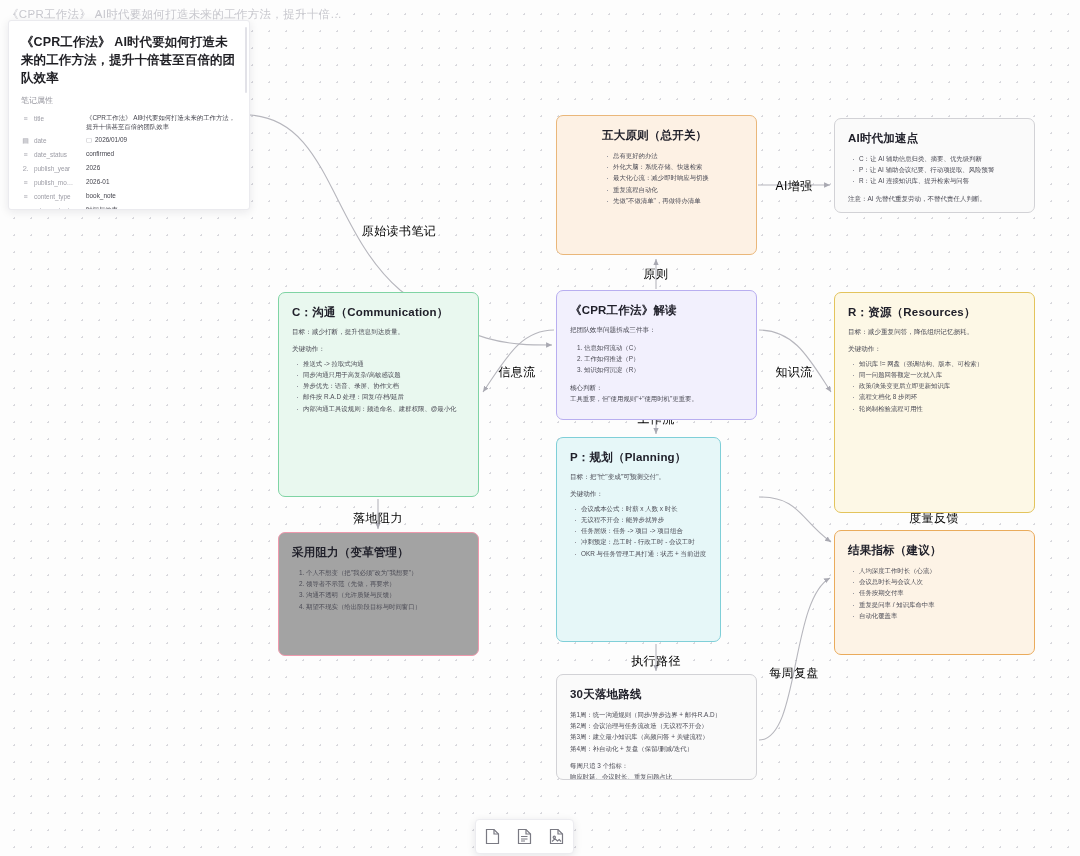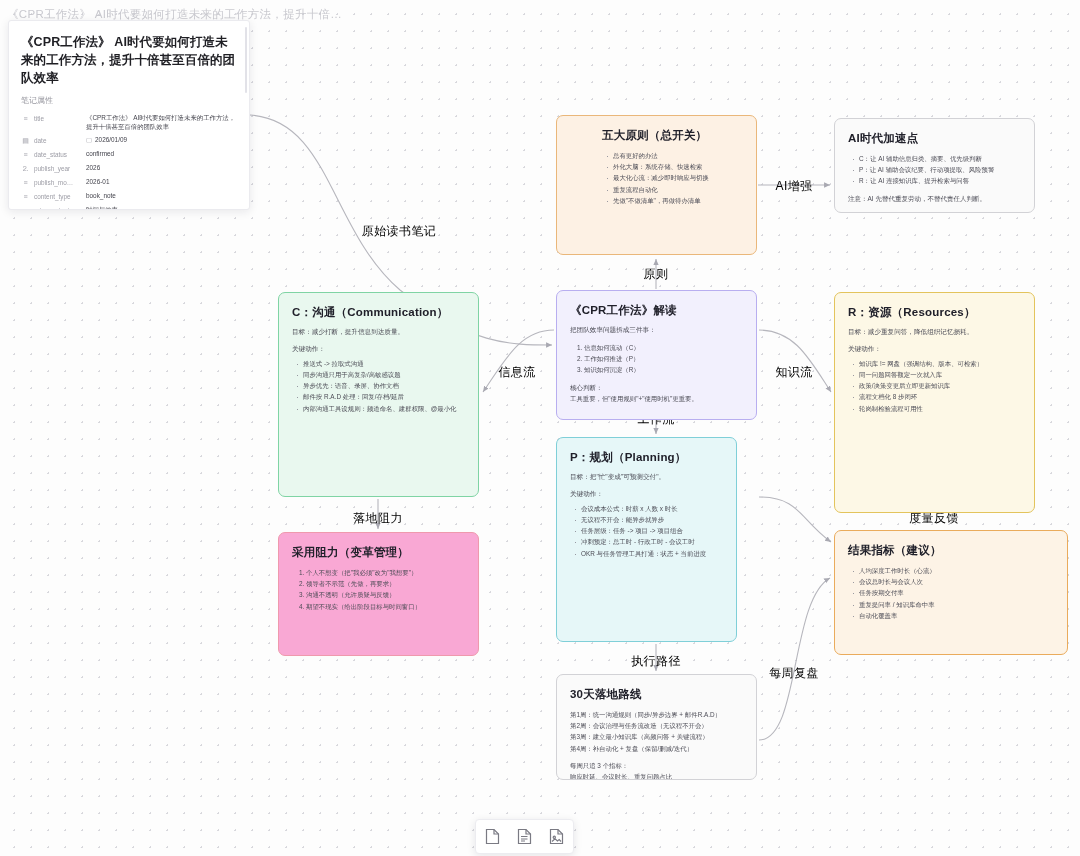--- a/index.html
+++ b/index.html
@@ -75,23 +75,23 @@
   .card .note{font-size:6.5px;color:#4b4b55;line-height:1.55;margin-top:7px;}
   .card .plain{font-size:6.4px;color:#4b4b55;line-height:1.75;}
   .card .gap{height:6px;}
 
   
   #card-principles{left:556px;top:115px;width:201px;height:140px;background:#fdf1e4;border-color:#eab77a;padding-left:45px;}
   #card-ai{left:834px;top:118px;width:201px;height:95px;background:#fafafa;border-color:#d2d2d6;}
   #card-comm{left:278px;top:292px;width:201px;height:205px;background:#e9f8ef;border-color:#7fd4a4;}
   #card-cpr{left:556px;top:290px;width:201px;height:130px;background:#f2f0fd;border-color:#b8aef0;}
   #card-res{left:834px;top:292px;width:201px;height:221px;background:#fdf8e6;border-color:#e3c45c;}
-  #card-plan{left:556px;top:437px;width:181px;height:205px;background:#e6f7f8;border-color:#7fcfd8;}
-  #card-resist{left:278px;top:532px;width:201px;height:124px;background:#f9a8d4;border-color:#ef99ad;}
-  #card-metrics{left:834px;top:530px;width:234px;height:125px;background:#fdf3e6;border-color:#eaab5c;}
+  #card-plan{left:556px;top:437px;width:165px;height:205px;background:#e6f7f8;border-color:#7fcfd8;}
+  #card-resist{left:278px;top:532px;width:201px;height:124px;background:#a3a3a3;border-color:#ef99ad;}
+  #card-metrics{left:834px;top:530px;width:201px;height:125px;background:#fdf3e6;border-color:#eaab5c;}
   #card-road{left:556px;top:674px;width:201px;height:106px;background:#fafafa;border-color:#d2d2d6;}
 
   
   #toolbar{
     position:absolute;left:475px;top:819px;width:97px;height:33px;
     background:#ffffff;border:1px solid #ececf0;border-radius:4px;
     box-shadow:0 2px 8px rgba(20,20,40,.10);
     display:flex;align-items:center;justify-content:space-around;
   }
   #toolbar .tb{width:21px;height:21px;display:flex;align-items:center;justify-content:center;cursor:pointer;}

